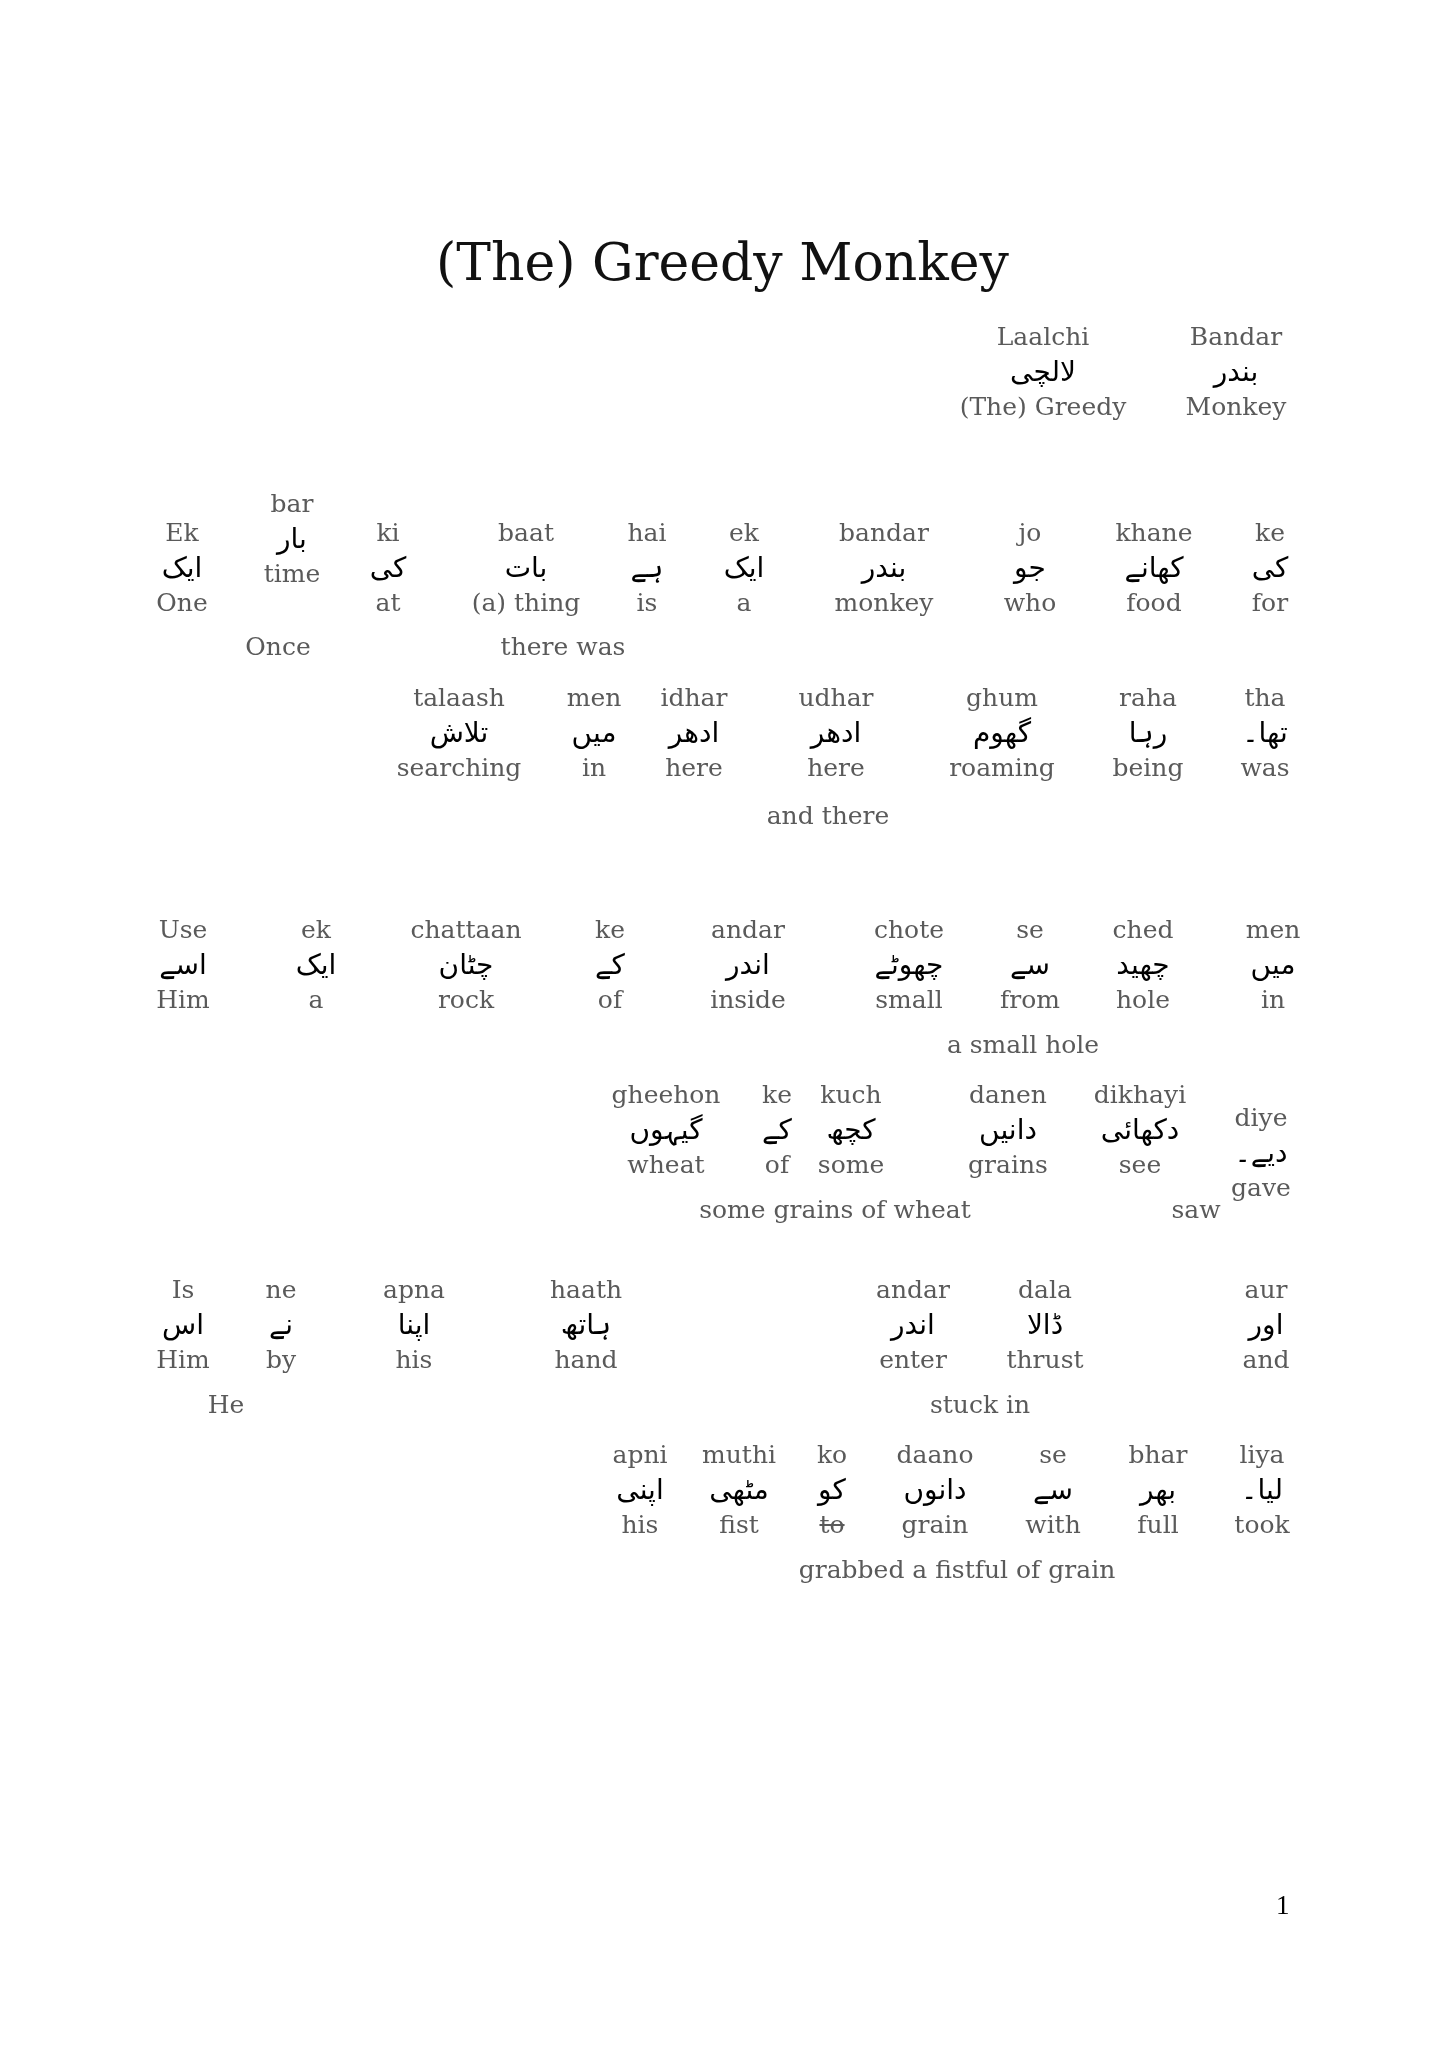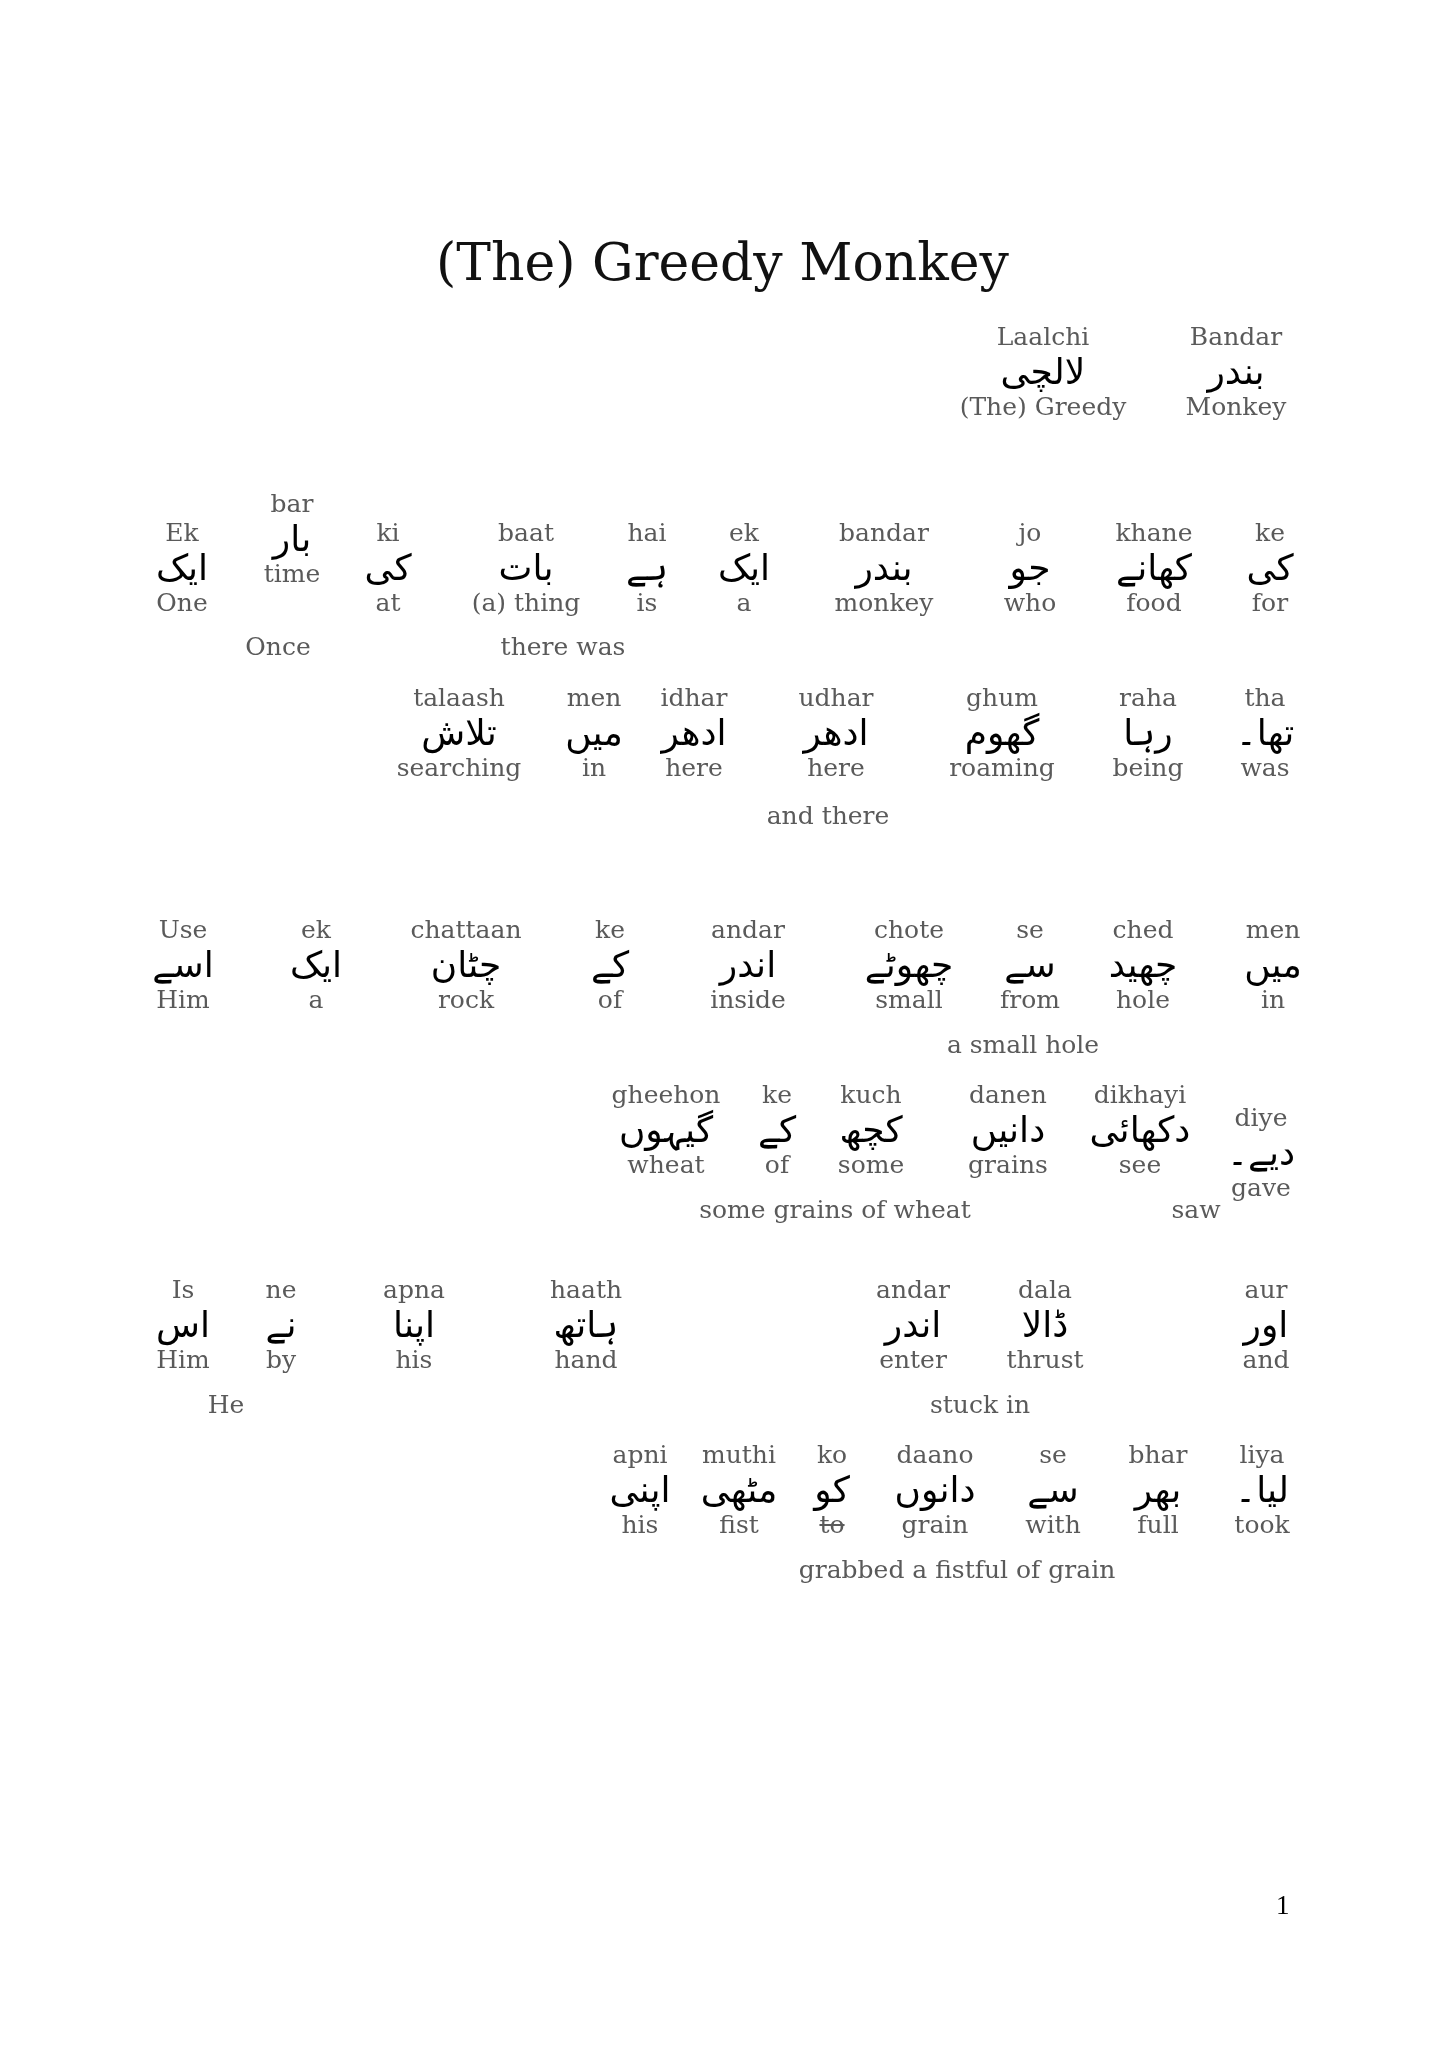--- a/index.html
+++ b/index.html
@@ -2,21 +2,21 @@
 <html><head>
   <meta charset="utf-8">
   <style>
     html, body { margin: 0; padding: 0; background: #ffffff; }
     body { width: 1445px; height: 2053px; position: relative; overflow: hidden; font-family: "DejaVu Serif", serif; }
     .page { position: absolute; left: 0; top: 0; width: 1445px; height: 2053px; }
     .title-urdu { position: absolute; left: 0; width: 1445px; top: 170px; text-align: center; font-family: "DejaVu Sans", sans-serif; font-weight: bold; font-size: 46px; color: #000; line-height: 60px; direction: rtl; }
     .title-en { position: absolute; left: 0; width: 1445px; top: 237px; text-align: center; font-family: "DejaVu Serif", serif; font-size: 52px; color: #111; line-height: 50px; }
     .col { position: absolute; transform: translateX(-50%); text-align: center; white-space: nowrap; }
     .roman, .gloss, .phrase { font-family: "DejaVu Serif", serif; font-size: 25px; color: #5a5a5a; line-height: 30px; }
-    .urdu { font-family: "DejaVu Sans", sans-serif; font-size: 36px; color: #000; line-height: 40px; direction: rtl; }
+    .urdu { font-family: "DejaVu Sans", sans-serif; font-size: 28px; color: #000; line-height: 40px; direction: rtl; }
     .strike { text-decoration: line-through; }
     .phrase { position: absolute; transform: translateX(-50%); white-space: nowrap; }
     .page-number { position: absolute; left: 1276px; top: 1890px; font-family: "Liberation Serif", serif; font-size: 27px; color: #000; }
   </style>
 </head>
 <body>
 
 <div class="page">
   <div class="title-en">(The) Greedy Monkey</div>
 
@@ -180,21 +180,21 @@
     <div class="col" style="left:666px; top:1080px;">
       <div class="roman">gheehon</div>
       <div class="urdu">گیہوں</div>
       <div class="gloss">wheat</div>
     </div>
     <div class="col" style="left:777px; top:1080px;">
       <div class="roman">ke</div>
       <div class="urdu">کے</div>
       <div class="gloss">of</div>
     </div>
-    <div class="col" style="left:871px; top:1080px;">
+    <div class="col" style="left:851px; top:1080px;">
       <div class="roman">kuch</div>
       <div class="urdu">کچھ</div>
       <div class="gloss">some</div>
     </div>
     <div class="col" style="left:1008px; top:1080px;">
       <div class="roman">danen</div>
       <div class="urdu">دانیں</div>
       <div class="gloss">grains</div>
     </div>
     <div class="col" style="left:1140px; top:1080px;">

